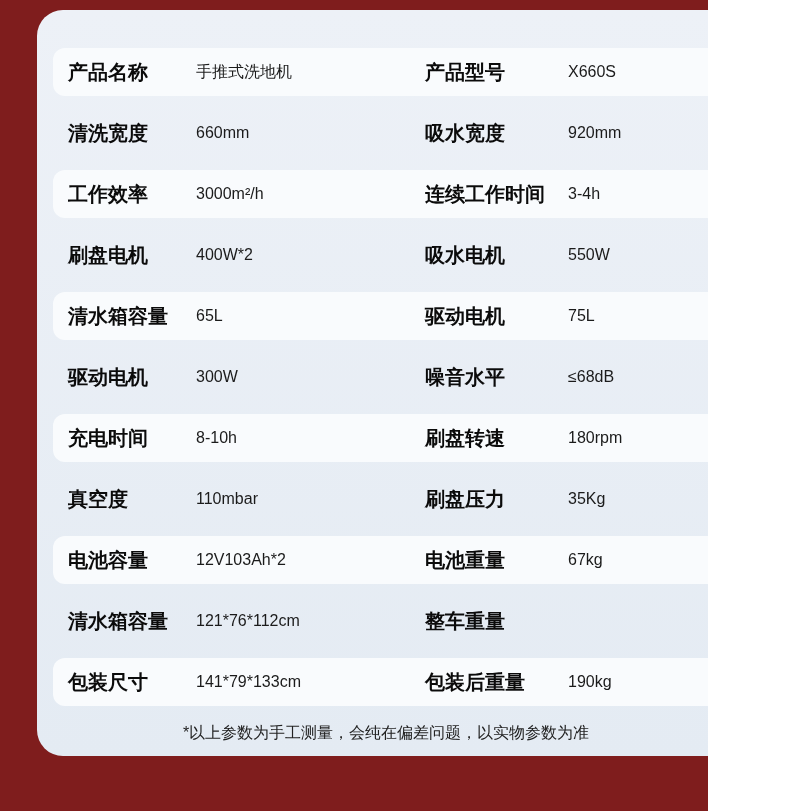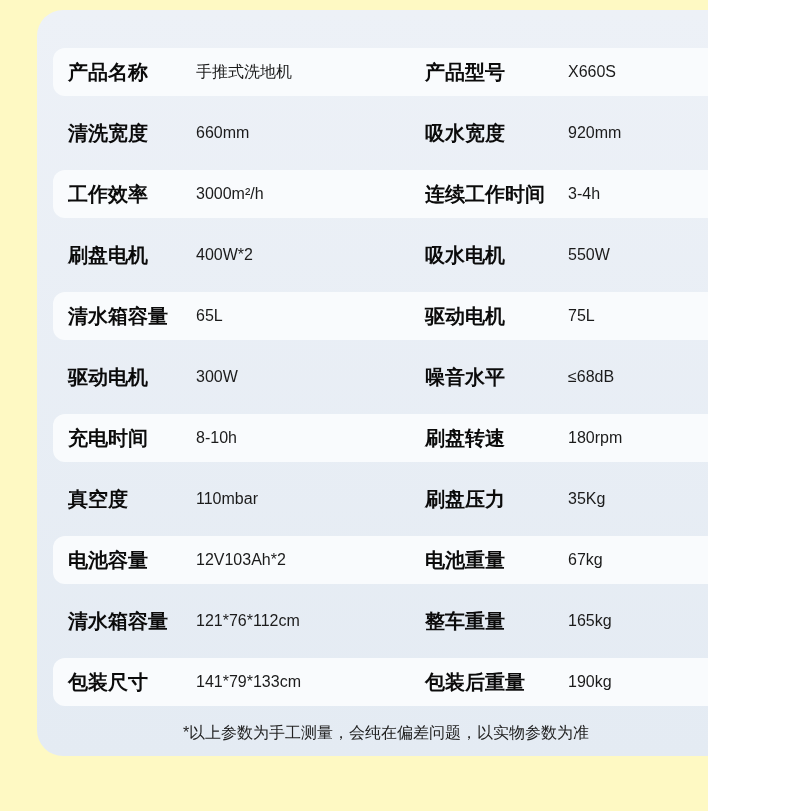--- a/index.html
+++ b/index.html
@@ -5,21 +5,21 @@
   html, body {
     margin: 0;
     padding: 0;
     background: #ffffff;
     font-family: "Liberation Sans", "DejaVu Sans", sans-serif;
   }
   .page {
     position: relative;
     width: 708px;
     height: 811px;
-    background: #fef9c3;
+    background: #7f1d1d;
     overflow: hidden;
   }
   .spec-card {
     position: absolute;
     left: 37px;
     top: 10px;
     width: 716px;
     height: 746px;
     box-sizing: border-box;
     background: linear-gradient(180deg, #edf1f7 0%, #e4ebf3 100%);
@@ -126,21 +126,20 @@
       <span class="spec-label">电池容量</span>
       <span class="spec-value">12V103Ah*2</span>
       <span class="spec-label">电池重量</span>
       <span class="spec-value">67kg</span>
     </div>
 
     <div class="spec-row">
       <span class="spec-label">清水箱容量</span>
       <span class="spec-value">121*76*112cm</span>
       <span class="spec-label">整车重量</span>
-      <span class="spec-value">165kg</span>
     </div>
 
     <div class="spec-row band">
       <span class="spec-label">包装尺寸</span>
       <span class="spec-value">141*79*133cm</span>
       <span class="spec-label">包装后重量</span>
       <span class="spec-value">190kg</span>
     </div>
 
     <div class="footnote">*以上参数为手工测量，会纯在偏差问题，以实物参数为准</div>

